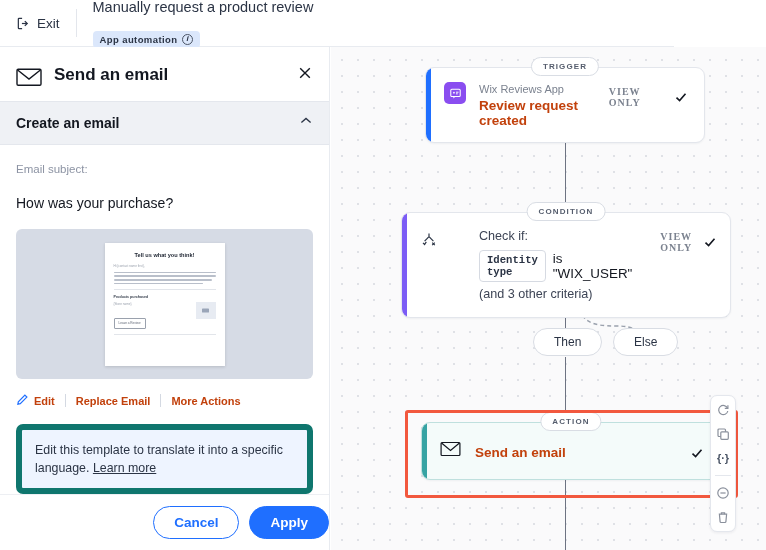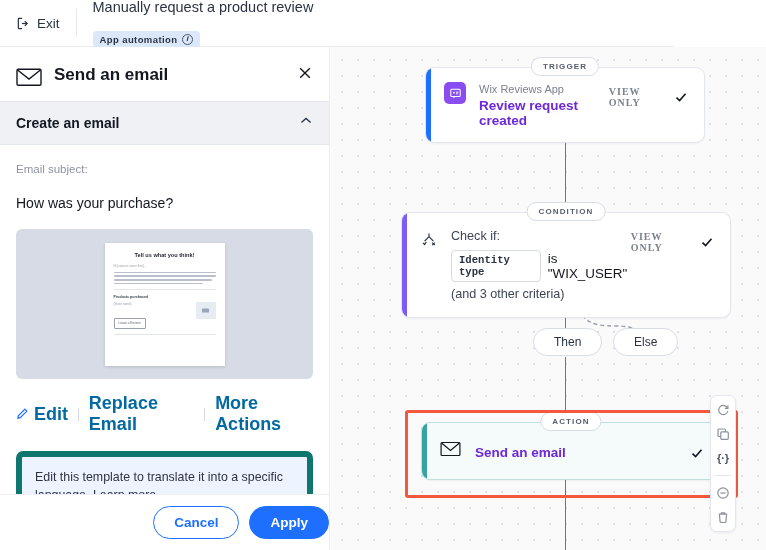--- a/index.html
+++ b/index.html
@@ -88,21 +88,21 @@
     border: .7px solid #9aa1ad; font-size: 3.1px; color: #5e6674;
     padding: 2.5px 4px; border-radius: 1px; display: inline-block;
   }
   .pv-thumb {
     width: 20px; height: 17px; background: #e7ebf2;
     display: flex; align-items: center; justify-content: center;
   }
 
   .actions-row {
     display: flex; align-items: center; gap: 10px; margin-top: 14px;
-    font-size: 18px; color: #0369a1; font-weight: bold;
+    font-size: 11px; color: #c2410c; font-weight: bold;
   }
   .actions-row .lnk { cursor: pointer; display: flex; align-items: center; gap: 5px; }
   .vrule { width: 1px; height: 13px; background: #d4d9e2; }
 
   .tip {
     margin-top: 16px; background: #eef4ff; border: 6px solid #0f766e;
     border-radius: 7px; padding: 11px 13px;
     font-size: 12.4px; line-height: 18px; color: #2b3445;
   }
   .tip a { color: #2b3445; text-decoration: underline; cursor: pointer; }
@@ -151,21 +151,21 @@
     box-shadow: 0 1px 2px rgba(22,30,50,.05);
   }
   .card-accent { position: absolute; left: 0; top: 0; bottom: 0; width: 5px; }
   .card-inner { padding: 14px 16px 14px 18px; display: flex; align-items: flex-start; }
   .app-icon {
     width: 22px; height: 22px; border-radius: 5px; background: #8a4df0;
     display: flex; align-items: center; justify-content: center; flex: none;
   }
   .node-texts { margin-left: 13px; }
   .node-sup { font-size: 11px; color: #7b828f; line-height: 14px; }
-  .node-name { font-size: 13.5px; font-weight: bold; color: #6d28d9; margin-top: 2px; }
+  .node-name { font-size: 13.5px; font-weight: bold; color: #c2410c; margin-top: 2px; }
   .viewonly {
     margin-left: auto; display: flex; align-items: center; gap: 11px; padding-top: 4px;
   }
   .viewonly-txt { font-size: 10px; font-weight: bold; letter-spacing: 1px; color: #7b828f; font-family: Liberation Serif, serif; }
   .check { width: 14px; height: 14px; }
 
   .cond-rows { margin-left: 13px; }
   .cond-first { font-size: 12.6px; color: #3d4455; }
   .cond-second { margin-top: 7px; display: flex; align-items: center; gap: 7px; }
   .pill-token {
@@ -355,21 +355,21 @@
             </span>
           </span>
         </div>
       </div>
     </div>
 
     <div class="node" style="left:70px; top:165px; width:330px;">
       <div class="node-chip">CONDITION</div>
       <div class="card">
         <div class="card-accent" style="background:#7b5cf5"></div>
-        <div class="card-inner" style="padding-top:16px; padding-bottom:16px;">
+        <div class="card-inner" style="padding-top:16px; padding-bottom:16px;gap:28px;">
           <span style="flex:none; margin-top:2px;">
             <svg viewBox="0 0 18 18" width="18" height="18" fill="none" stroke="#2b3445" stroke-width="1.2">
               <path d="M9 2.4v3.2"></path>
                 <path d="M9 5.6 4.6 10.2"></path>
                 <path d="M9 5.6l4.4 4.6"></path>
               <path d="M3 11.8l1.6 1.7 1.7-2.6"></path>
               <path d="M12.2 11.6l2.6 2.6M14.8 11.6l-2.6 2.6"></path>
             </svg>
           </span>
           <span class="cond-rows">

